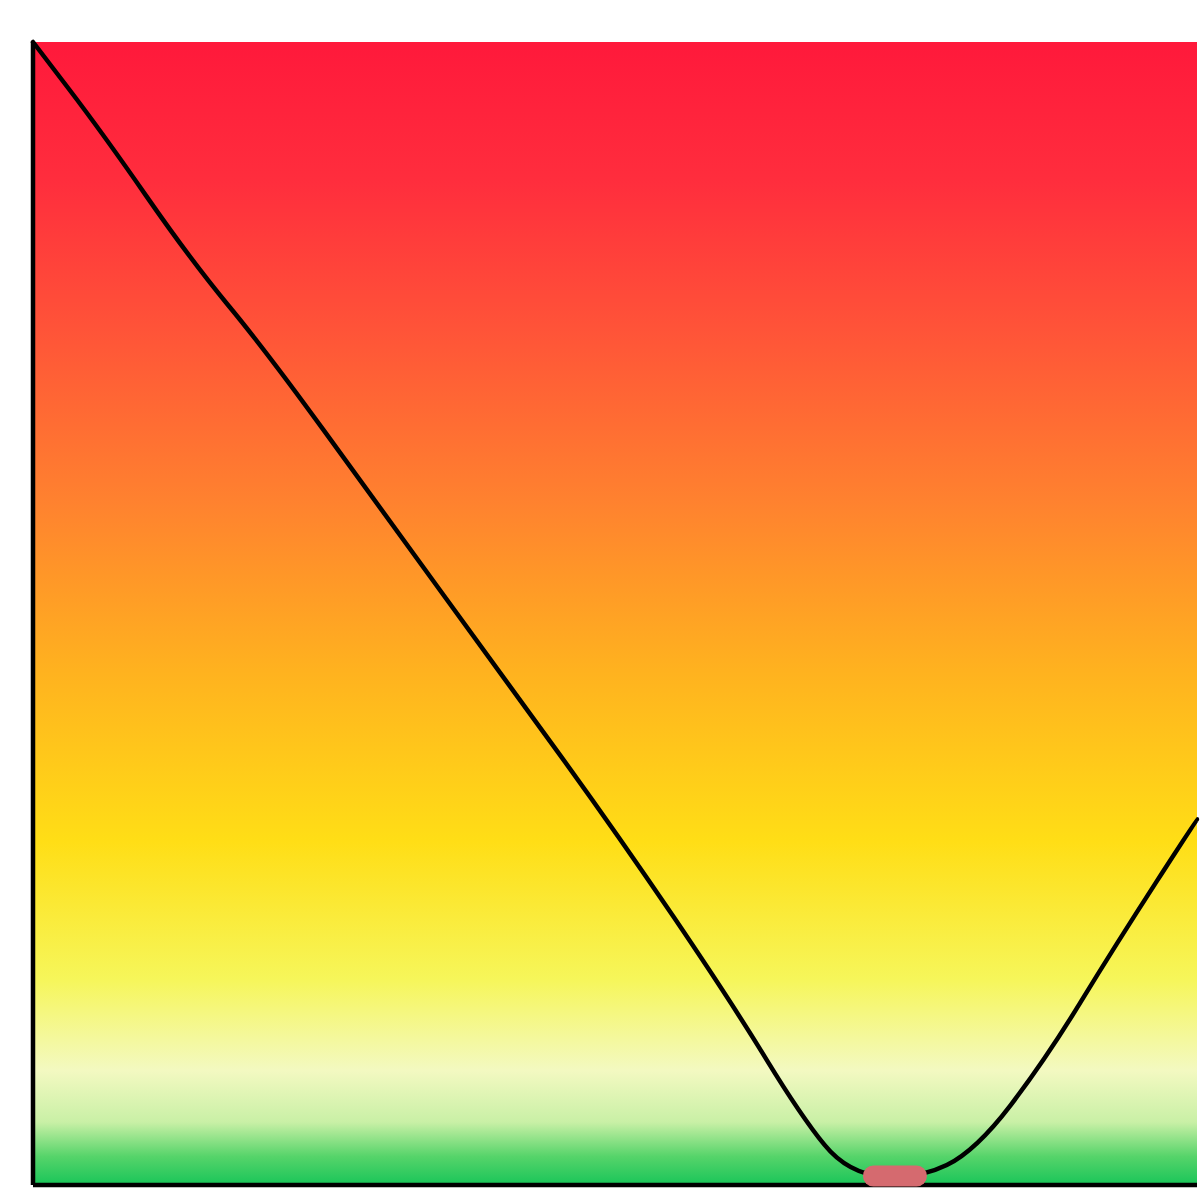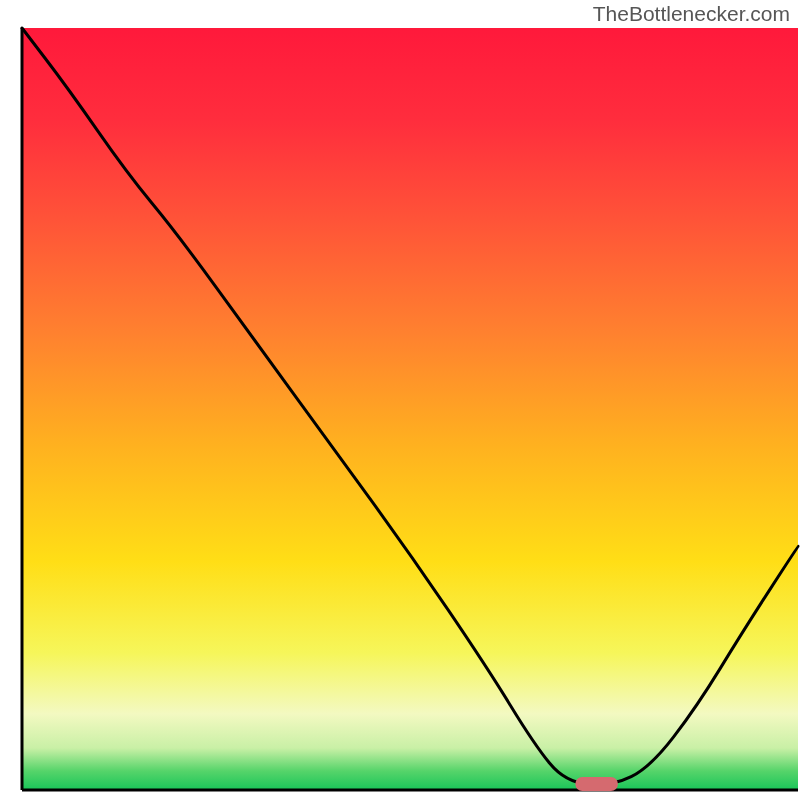--- a/index.html
+++ b/index.html
@@ -26,21 +26,20 @@
   }
   svg.plot {
     position: absolute;
     top: 0;
     left: 0;
   }
 </style>
 </head>
 <body>
 <div class="container">
-  <div class="watermark">TheBottlenecker.com</div>
 
   <svg class="plot" width="800" height="800" viewBox="0 0 800 800">
     <defs>
       <linearGradient id="bgGrad" x1="0" y1="0" x2="0" y2="1">
           <stop offset="0.00%" stop-color="#ff193b"></stop>
           <stop offset="12.00%" stop-color="#ff2d3d"></stop>
           <stop offset="25.00%" stop-color="#ff5338"></stop>
           <stop offset="40.00%" stop-color="#ff812f"></stop>
           <stop offset="55.00%" stop-color="#ffb21f"></stop>
           <stop offset="70.00%" stop-color="#ffde16"></stop>

